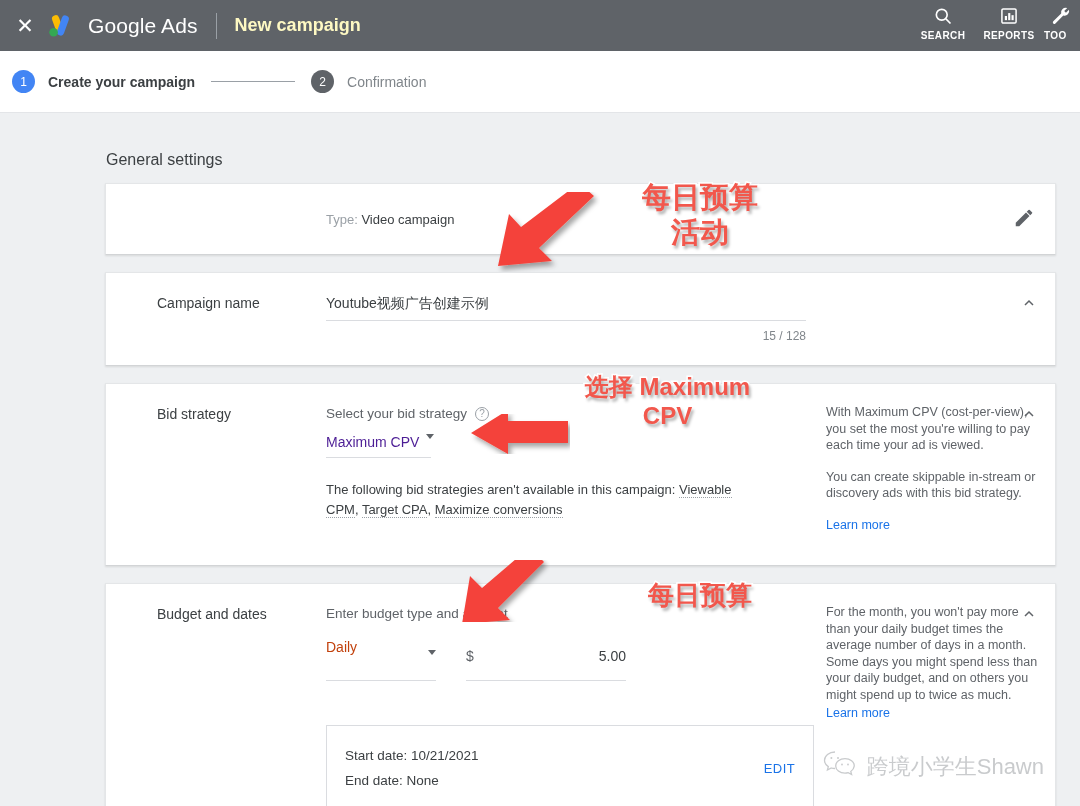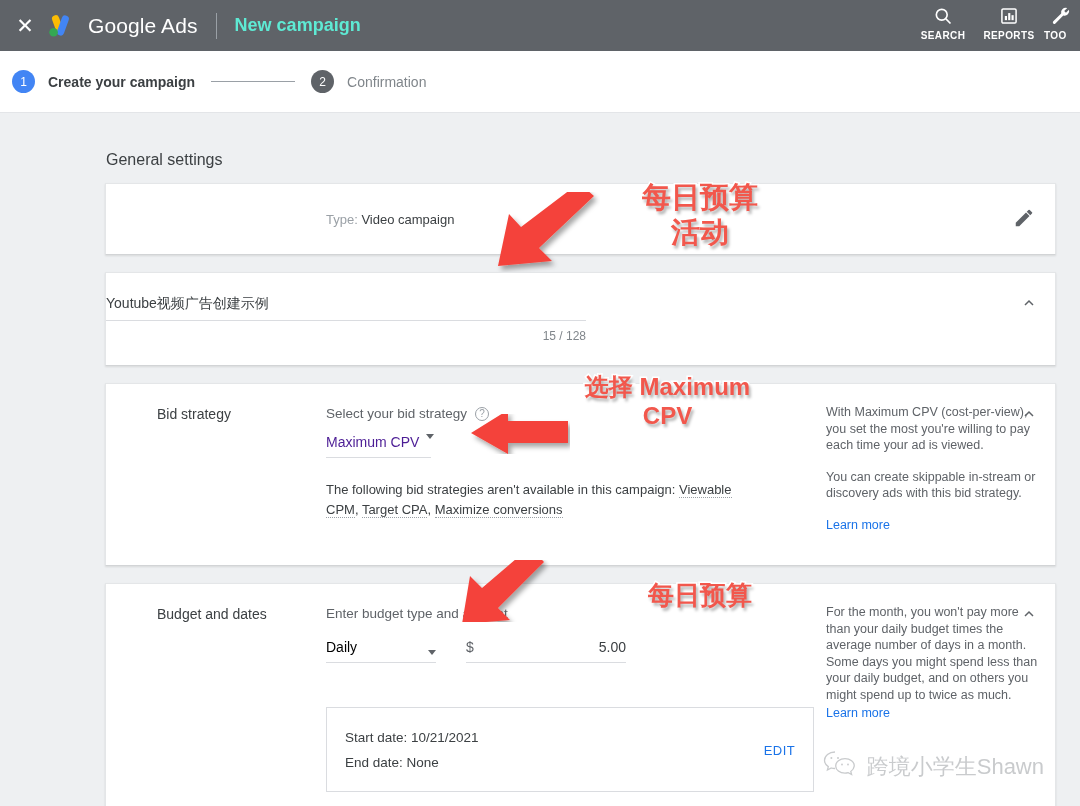--- a/index.html
+++ b/index.html
@@ -21,21 +21,21 @@
     width:34px; margin-left:8px; color:#fff; font-size:21px; line-height:1;
     text-align:center; cursor:pointer; font-weight:300;
   }
   .ads-logo{ width:30px; height:30px; position:relative; margin-left:2px; flex:0 0 auto;}
   .brand{
     color:#fff; font-size:21px; margin-left:14px; letter-spacing:.1px; font-weight:400;
   }
   .divider-v{
     width:1px; height:26px; background:#9aa0a6; margin:0 18px;
   }
-  .page-title{ color:#5eead4; font-size:18px; font-weight:700; }
+  .page-title{ color:#fef9c3; font-size:18px; font-weight:700; }
   .topbar-right{
     margin-left:auto; display:flex; align-items:flex-start; height:51px; padding-top:4px;
   }
   .tb-item{
     width:66px; text-align:center; color:#fff; cursor:pointer; position:relative;
   }
   .tb-item .ic{ height:24px; display:flex; align-items:center; justify-content:center; }
   .tb-item .lb{ font-size:10px; font-weight:700; letter-spacing:.4px; margin-top:2px; white-space:nowrap;}
   .tb-item.clipped{ width:38px; overflow:hidden; }
   .tb-item.clipped .lb{ text-align:left; margin-left:2px;}
@@ -116,21 +116,21 @@
   .caret{ width:0;height:0;border-left:4.5px solid transparent;border-right:4.5px solid transparent;border-top:5px solid #5f6368; margin-left:auto;}
   .note{
     margin-top:22px; width:420px; font-size:13px; line-height:20px; color:#3c4043;
   }
   .dotted{ border-bottom:1px dotted #9aa0a6; cursor:pointer; }
 
   
   .budget-row{ display:flex; margin-top:18px; }
   .sel-daily{
     width:110px; display:flex; align-items:flex-end; border-bottom:1px solid #dadce0;
-    padding-bottom:7px; font-size:14px; color:#000000; cursor:pointer; margin-right:30px;
+    padding-bottom:25px; font-size:14px; color:#c2410c; cursor:pointer; margin-right:30px;
   }
   .amount{
     width:160px; display:flex; align-items:center; justify-content:space-between;
     border-bottom:1px solid #dadce0; padding-bottom:7px; font-size:14px; color:#3c4043;
     cursor:text;
   }
   .amount .cur{ color:#5f6368; }
   .dates-box{
     margin-top:44px; width:488px; border:1px solid #dadce0; padding:17px 18px 16px 18px;
     display:flex; align-items:center;
@@ -230,20 +230,21 @@
       </div>
     </div>
     <div class="pencil-btn">
       <svg width="22" height="22" viewBox="0 0 24 24" fill="#5f6368">
         <path d="M3 17.2V21h3.8L18 9.8 14.2 6 3 17.2zM20.7 7.1a1 1 0 0 0 0-1.4l-2.4-2.4a1 1 0 0 0-1.4 0L15 5.2 18.8 9l1.9-1.9z"></path>
       </svg>
     </div>
   </div>
 
   <div class="card" style="min-height:86px;">
+    <div class="card-label">Campaign name</div>
     <div class="card-body">
       <div class="name-wrap">
         <div class="name-input">Youtube视频广告创建示例</div>
         <div class="name-count">15 / 128</div>
       </div>
     </div>
     <div class="card-chevron">
       <svg width="16" height="16" viewBox="0 0 24 24" fill="none" stroke="#5f6368" stroke-width="2.2">
         <polyline points="6,15 12,9 18,15"></polyline>
       </svg>

